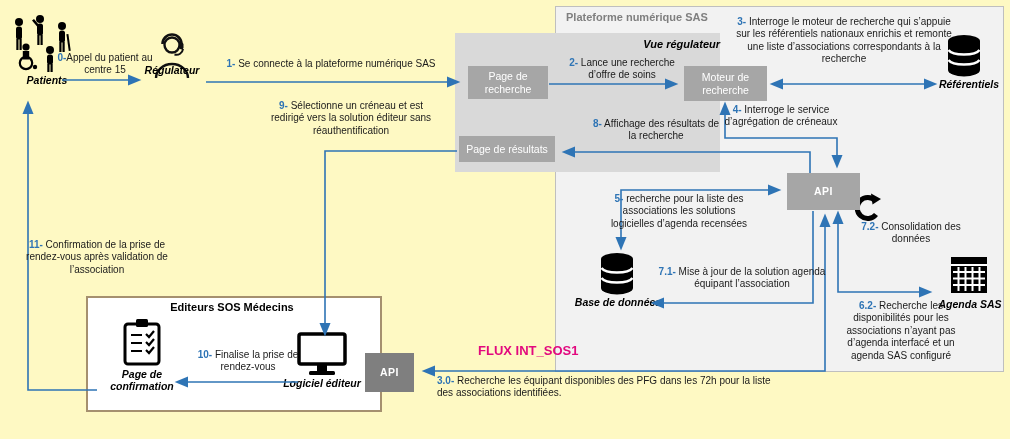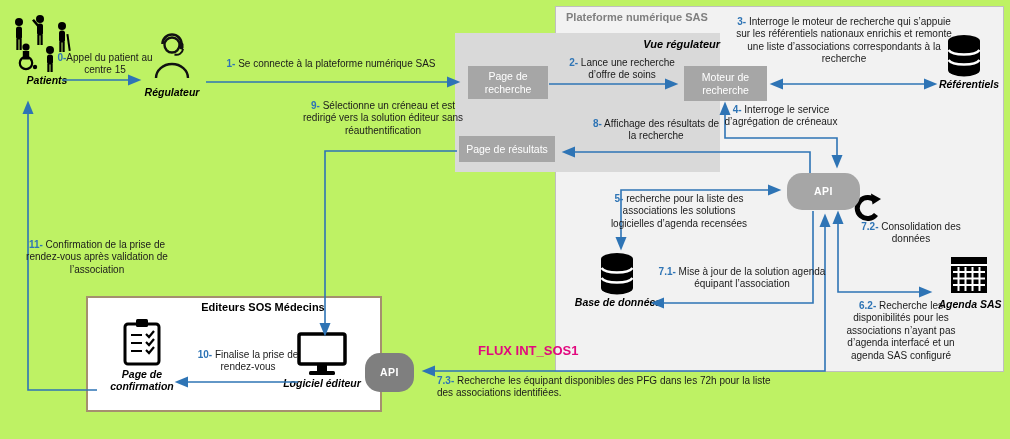--- a/index.html
+++ b/index.html
@@ -1,35 +1,35 @@
 <!DOCTYPE html>
 <html><head>
 <meta charset="utf-8">
 <style>
   html,body{margin:0;padding:0;background:#fff;}
   #canvas{
-    position:relative;width:1010px;height:439px;background:#bef264;overflow:hidden;
+    position:relative;width:1010px;height:439px;background:#fef9c3;overflow:hidden;
     font-family:"Liberation Sans",sans-serif;color:#1a1a1a;
   }
   .abs{position:absolute;}
   
   .platform{background:#F2F2F2;border:1px solid #BFBFBF;}
   .vuereg{background:#D9D9D9;}
   .editeurs{background:#FFFFFF;border:2px solid #A5906F;}
   .sec-title{font-size:11px;font-weight:bold;}
   .platform-title{color:#7F7F7F;}
   .vue-title{font-style:italic;text-align:center;color:#000;}
-  .editeurs-title{text-align:center;color:#000;padding-left:31px;}
+  .editeurs-title{text-align:center;color:#000;}
   
   .node{
     background:#A6A6A6;color:#fff;font-size:10.5px;line-height:1.15;
     display:flex;align-items:center;justify-content:center;text-align:center;
   }
   .node.dark{background:#7F7F7F;}
-  .node.api{font-weight:bold;letter-spacing:.5px;border-radius:15px;}
+  .node.api{font-weight:bold;letter-spacing:.5px;}
   
   .ann{font-size:10px;line-height:1.24;text-align:center;color:#1a1a1a;}
   .ann.left{text-align:left;}
   .ann .num{color:#2E74B5;font-weight:bold;}
   .flux{font-size:13px;font-weight:bold;color:#E2097E;}
   
   .elabel{font-size:10.5px;font-weight:bold;font-style:italic;text-align:center;line-height:1.15;color:#000;}
   svg.lines{position:absolute;left:0;top:0;z-index:5;}
   .icon{z-index:4;}
   .z3{z-index:3;text-align:right;} .z4{z-index:4;} .z6{z-index:6;} .z1{z-index:1;} .z2{z-index:2;}
@@ -149,40 +149,40 @@
     </g>
   </svg>
 
   <svg class="abs icon" style="left:296px;top:331px;" width="52" height="45" viewBox="0 0 52 45">
     <rect x="3" y="3" width="46" height="30" rx="2" fill="#fff" stroke="#000" stroke-width="3.5"></rect>
     <rect x="21" y="33" width="10" height="7" fill="#000"></rect>
     <rect x="13" y="40" width="26" height="4" rx="1.5" fill="#000"></rect>
   </svg>
 
   <div class="abs elabel z4" style="left:12px;top:74px;width:70px;">Patients</div>
-  <div class="abs elabel z4" style="left:139px;top:86px;width:66px;">Régulateur</div>
+  <div class="abs elabel z4" style="left:139px;top:64px;width:66px;">Régulateur</div>
   <div class="abs elabel z4" style="left:934px;top:78px;width:70px;">Référentiels</div>
   <div class="abs elabel z4" style="left:570px;top:296px;width:96px;">Base de données</div>
   <div class="abs elabel z4" style="left:938px;top:298px;width:64px;">Agenda SAS</div>
   <div class="abs elabel z4" style="left:98px;top:368px;width:88px;">Page de confirmation</div>
   <div class="abs elabel z4" style="left:280px;top:377px;width:84px;">Logiciel éditeur</div>
 
   <div class="abs ann z6" style="left:55px;top:52px;width:100px;"><span class="num">0-</span><span>Appel du patient au centre 15</span></div>
   <div class="abs ann z6" style="left:200px;top:58px;width:262px;"><span class="num">1-</span><span> Se connecte à la plateforme numérique SAS</span></div>
   <div class="abs ann z6" style="left:556px;top:57px;width:132px;"><span class="num">2-</span><span> Lance une recherche d’offre de soins</span></div>
   <div class="abs ann z6" style="left:735px;top:16px;width:218px;"><span class="num">3-</span><span> Interroge le moteur de recherche qui s’appuie sur les référentiels nationaux enrichis et remonte une liste d’associations correspondants à la recherche</span></div>
   <div class="abs ann z6" style="left:712px;top:104px;width:138px;"><span class="num">4-</span><span> Interroge le service d’agrégation de créneaux</span></div>
   <div class="abs ann z6" style="left:600px;top:193px;width:158px;"><span class="num">5-</span><span> recherche pour la liste des associations les solutions logicielles d’agenda recensées</span></div>
   <div class="abs ann left z6" style="left:437px;top:375px;width:385px;">
-    <div><span class="num">7.3-</span><span> Recherche les équipant disponibles des PFG dans les 72h pour la liste</span></div>
+    <div><span class="num">3.0-</span><span> Recherche les équipant disponibles des PFG dans les 72h pour la liste</span></div>
     <div>des associations identifiées.</div>
   </div>
   <div class="abs ann z6" style="left:833px;top:300px;width:136px;"><span class="num">6.2-</span><span> Recherche les disponibilités pour les associations n’ayant pas d’agenda interfacé et un agenda SAS configuré</span></div>
   <div class="abs ann z6" style="left:658px;top:266px;width:168px;"><span class="num">7.1-</span><span> Mise à jour de la solution agenda équipant l’association</span></div>
   <div class="abs ann z6" style="left:856px;top:221px;width:110px;"><span class="num">7.2-</span><span> Consolidation des données</span></div>
   <div class="abs ann z6" style="left:590px;top:118px;width:132px;"><span class="num">8-</span><span> Affichage des résultats de la recherche</span></div>
-  <div class="abs ann z6" style="left:262px;top:100px;width:178px;margin-left:32px;"><span class="num">9-</span><span> Sélectionne un créneau et est redirigé vers la solution éditeur sans réauthentification</span></div>
+  <div class="abs ann z6" style="left:262px;top:100px;width:178px;"><span class="num">9-</span><span> Sélectionne un créneau et est redirigé vers la solution éditeur sans réauthentification</span></div>
   <div class="abs ann z6" style="left:192px;top:349px;width:112px;"><span class="num">10-</span><span> Finalise la prise de rendez-vous</span></div>
   <div class="abs ann z6" style="left:18px;top:239px;width:158px;"><span class="num">11-</span><span> Confirmation de la prise de rendez-vous après validation de l’association</span></div>
 
   <div class="abs flux z6" style="left:478px;top:343px;">FLUX INT_SOS1</div>
 
 </div>
 
 </body></html>

